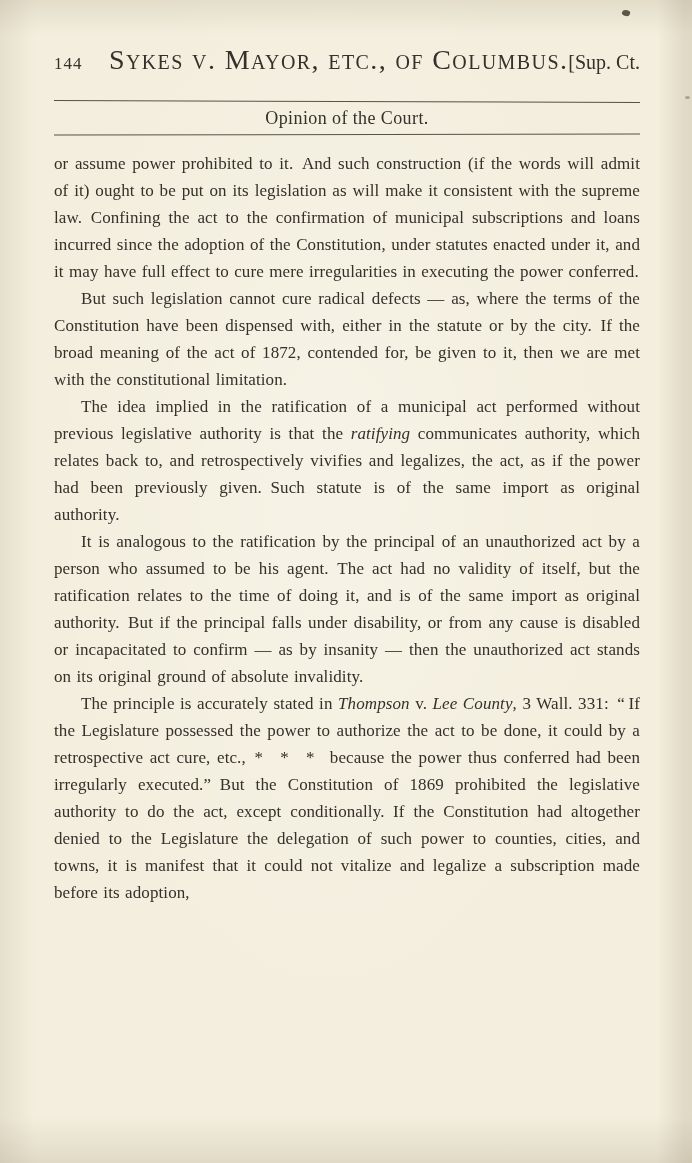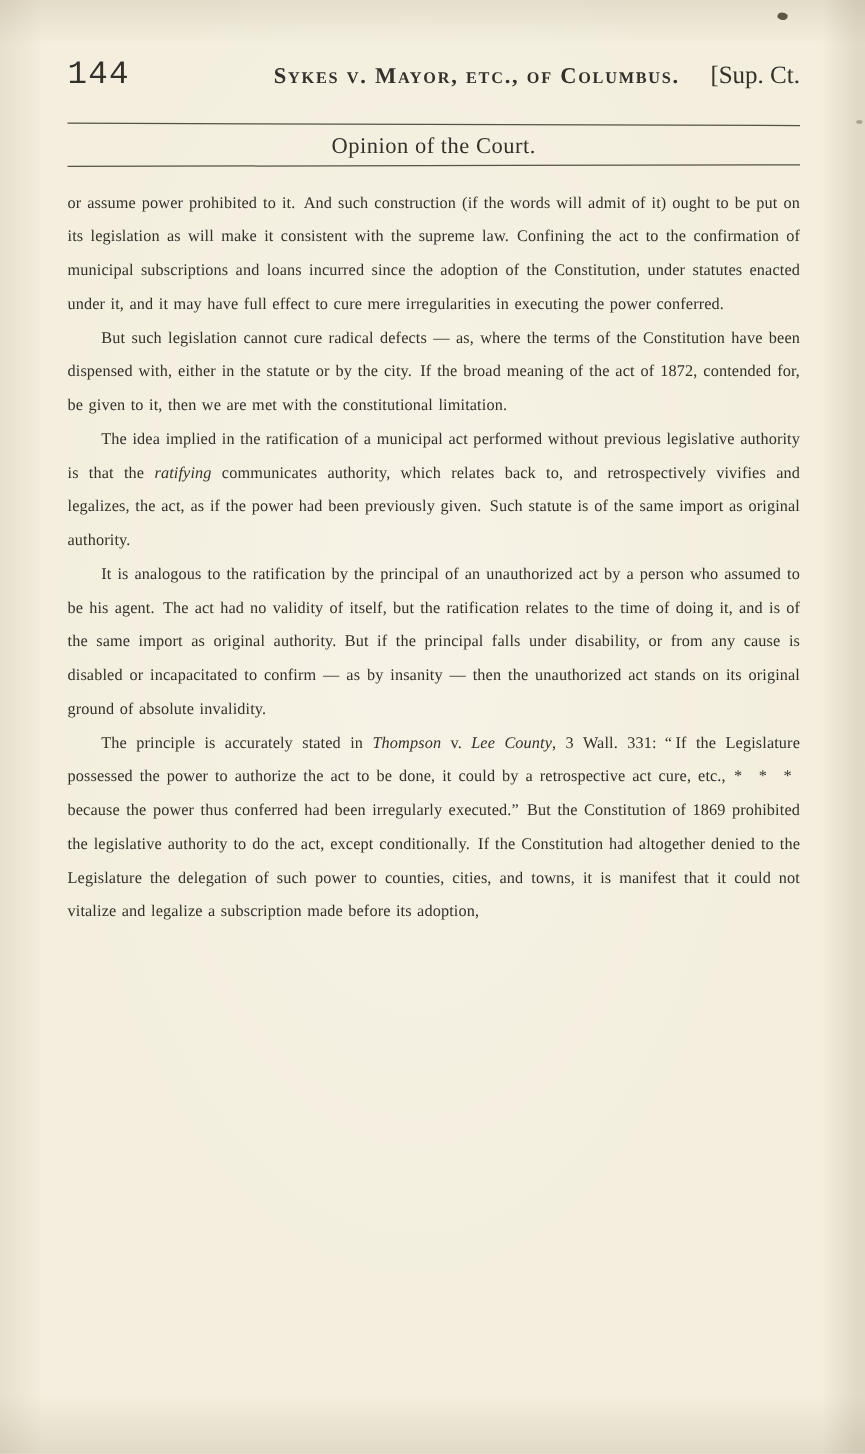--- a/index.html
+++ b/index.html
@@ -20,32 +20,30 @@
     height: 100%;
     padding: 44px 52px 0 54px;
   }
   .header {
     display: flex;
     align-items: baseline;
     font-size: 20px;
   }
   .page-number {
     width: 78px;
-    font-size: 26px;
+    font-size: 17px;
     letter-spacing: 1px;
-    font-family: Liberation Mono, monospace;
   }
   .running-title {
     flex: 1;
-    text-align: right;
+    text-align: left;
     font-variant: small-caps;
     letter-spacing: 1.4px;
-    font-size: 18px;
+    font-size: 28px;
     white-space: nowrap;
-    font-weight: bold;
   }
   .court-label {
     width: 96px;
     text-align: right;
     font-size: 20px;
     white-space: nowrap;
   }
   .rule {
     height: 0;
     border-top: 1.6px solid rgba(52,47,38,0.82);
@@ -54,21 +52,21 @@
   .rule-bottom { margin-top: 7px;  transform: rotate(-0.12deg); }
   .section-heading {
     text-align: center;
     font-size: 18px;
     line-height: 18px;
     margin-top: 7px;
     letter-spacing: 0.4px;
   }
   .body-text {
     margin-top: 15px;
-    font-size: 13px;
+    font-size: 17px;
     line-height: 27px;
     text-align: justify;
     letter-spacing: 0.1px;
     word-spacing: 1px;
     hyphens: auto;
   }
   .para { text-indent: 0; }
   .para.indent { text-indent: 27px; }
   .italic { font-style: italic; }
   .speck {

